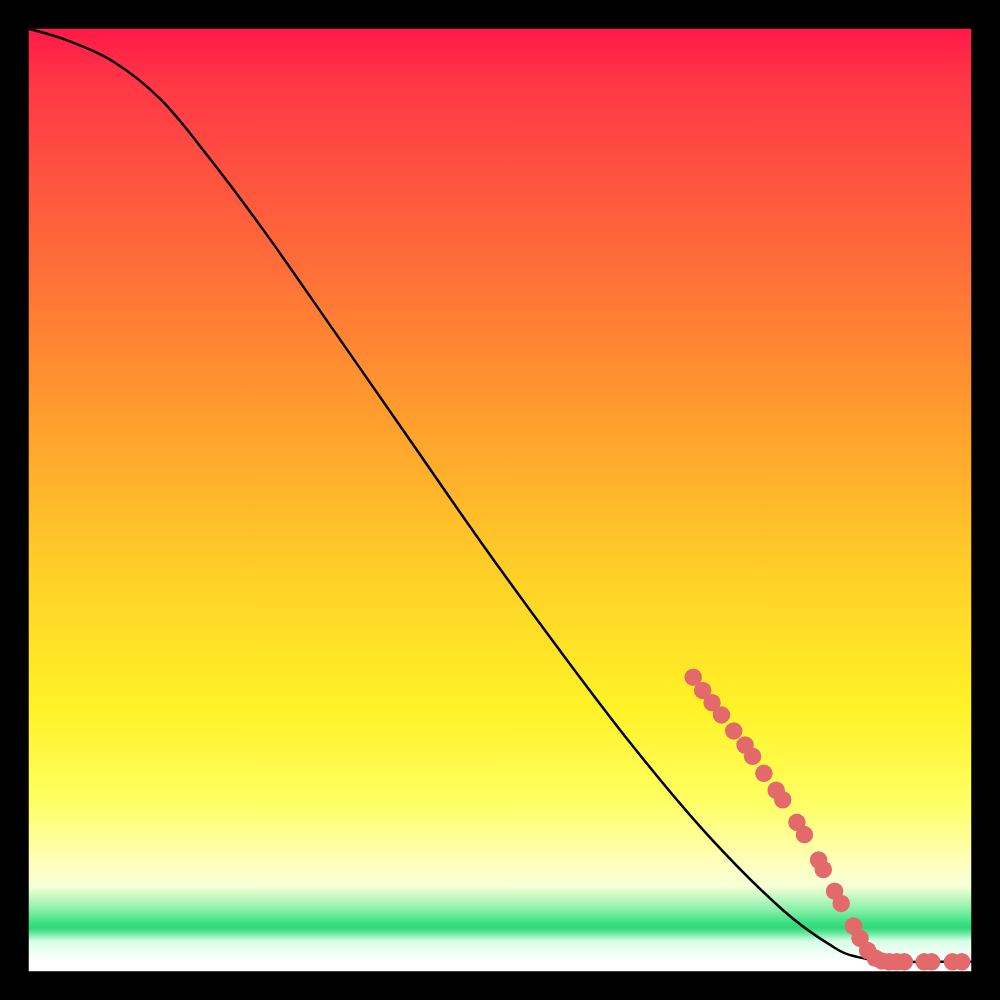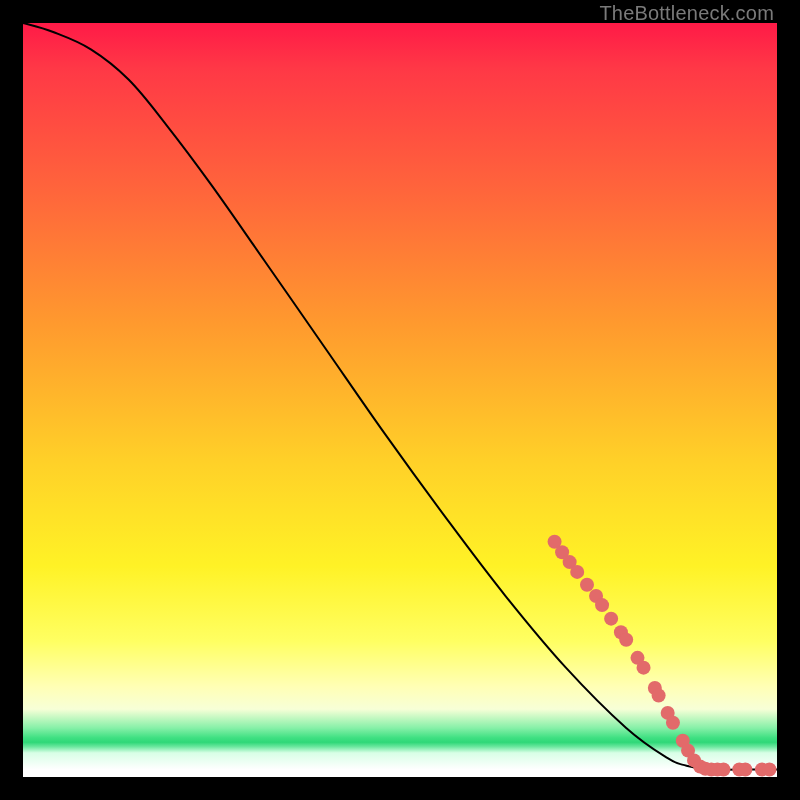--- a/index.html
+++ b/index.html
@@ -95,14 +95,13 @@
           <circle cx="688.40" cy="746.46" r="7" fill="#e26a6a" stroke="#c65454" stroke-width="0"></circle>
           <circle cx="694.43" cy="746.46" r="7" fill="#e26a6a" stroke="#c65454" stroke-width="0"></circle>
           <circle cx="700.47" cy="746.46" r="7" fill="#e26a6a" stroke="#c65454" stroke-width="0"></circle>
           <circle cx="716.30" cy="746.46" r="7" fill="#e26a6a" stroke="#c65454" stroke-width="0"></circle>
           <circle cx="722.33" cy="746.46" r="7" fill="#e26a6a" stroke="#c65454" stroke-width="0"></circle>
           <circle cx="738.92" cy="746.46" r="7" fill="#e26a6a" stroke="#c65454" stroke-width="0"></circle>
           <circle cx="746.46" cy="746.46" r="7" fill="#e26a6a" stroke="#c65454" stroke-width="0"></circle>
         </g>
     </svg>
   </div>
-  <div class="watermark">TheBottleneck.com</div>
 </div>
 
 </body></html>

